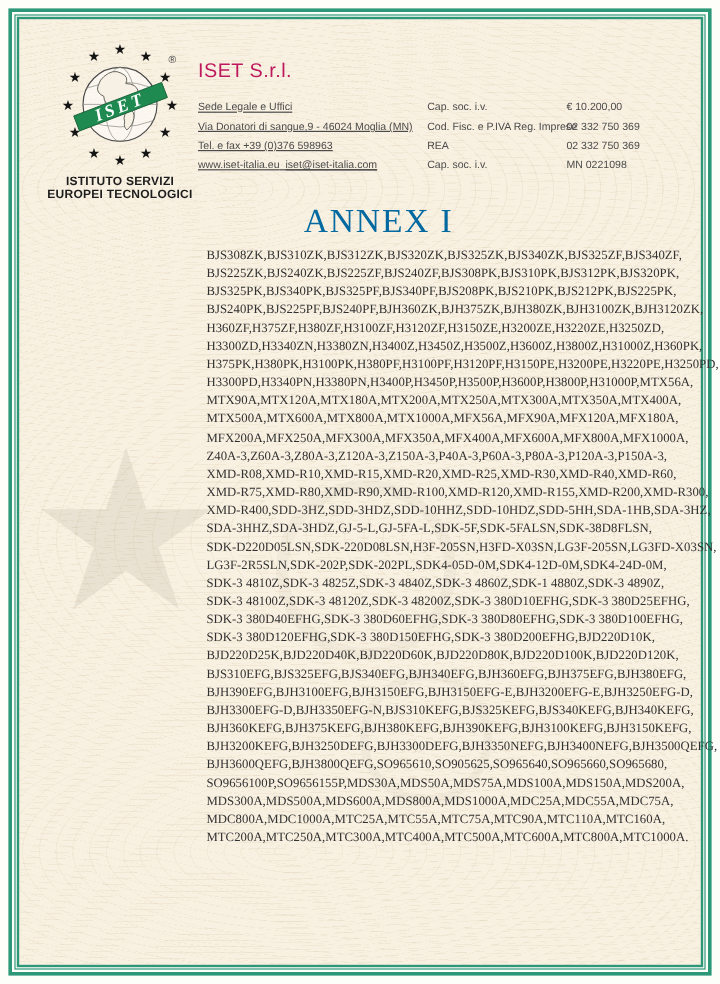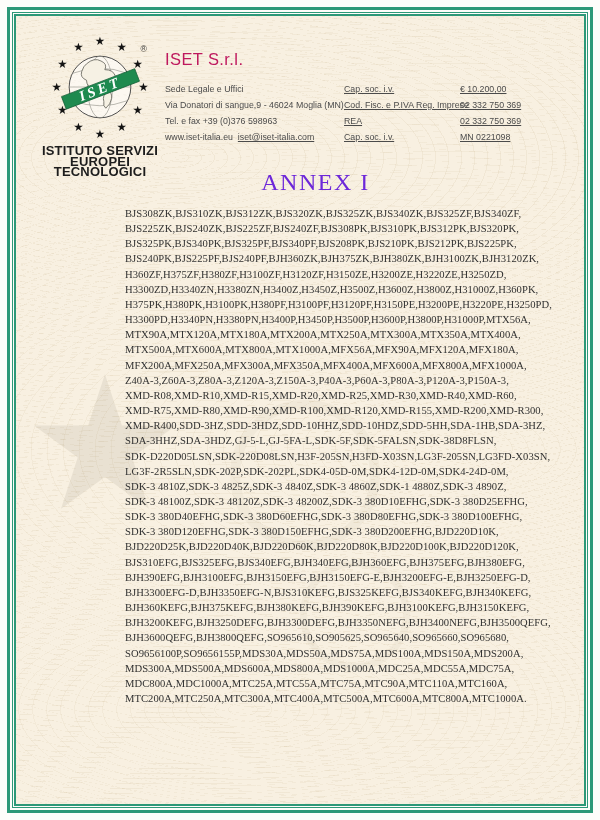--- a/index.html
+++ b/index.html
@@ -35,50 +35,50 @@
     position:absolute; border-radius:50%;
     border:10px solid rgba(150,140,115,0.07);
     pointer-events:none;
   }
   .wm-c1 { left:230px; top:400px; width:150px; height:150px; }
   .wm-c2 { left:300px; top:560px; width:110px; height:110px; border-width:7px; }
 
   
   .logo-block { position:absolute; left:38px; top:34px; width:124px; text-align:center; }
   .logo-caption {
-    margin-top:2px; font-size:13px; font-weight:bold;
+    margin-top:2px; font-size:10px; font-weight:bold;
     line-height:10.5px; letter-spacing:0.2px; color:#1d1d1d;
   }
   .company-name {
     position:absolute; left:165px; top:50px;
     font-size:16.5px; letter-spacing:0.4px; color:#be185d;
   }
   .company-info { position:absolute; left:165px; top:81px; font-size:8.8px; color:#4b4b4b; }
-  .company-info div { height:16px; line-height:16px; white-space:nowrap; }
+  .company-info div { height:16px; line-height:16px; white-space:nowrap;text-decoration:underline; }
   .email-link { text-decoration:underline; }
 
-  .registry { position:absolute; left:344px; top:81px; font-size:8.8px; color:#4b4b4b;text-decoration:underline; }
+  .registry { position:absolute; left:356px; top:81px; font-size:8.8px; color:#4b4b4b; }
   .registry .row { display:flex; height:16px; line-height:16px; }
   .registry .lbl { width:116px; white-space:nowrap; }
   .registry .val { white-space:nowrap; }
 
   
   .annex-title {
     position:absolute; left:0; right:0; top:169px;
     text-align:center;
     font-family:"Liberation Serif", serif;
-    font-size:24px; letter-spacing:1.5px; color:#6d28d9;padding-left:31px;
+    font-size:28px; letter-spacing:1.5px; color:#0369a1;padding-left:31px;
   }
   .codes {
     position:absolute; left:125px; top:206px; width:418px;
     font-family:"Liberation Serif", serif;
     font-size:10.6px; line-height:15.16px;
     letter-spacing:0.05px; color:#313131;
   }
-  .codes div { white-space:nowrap; }
+  .codes div { white-space:nowrap;margin-left:47px; }
 </style>
 </head>
 <body>
 
 <div class="frame-outer"></div>
 <div class="frame-mid"></div>
 <div class="frame-inner"></div>
 
 <div class="content">
 

